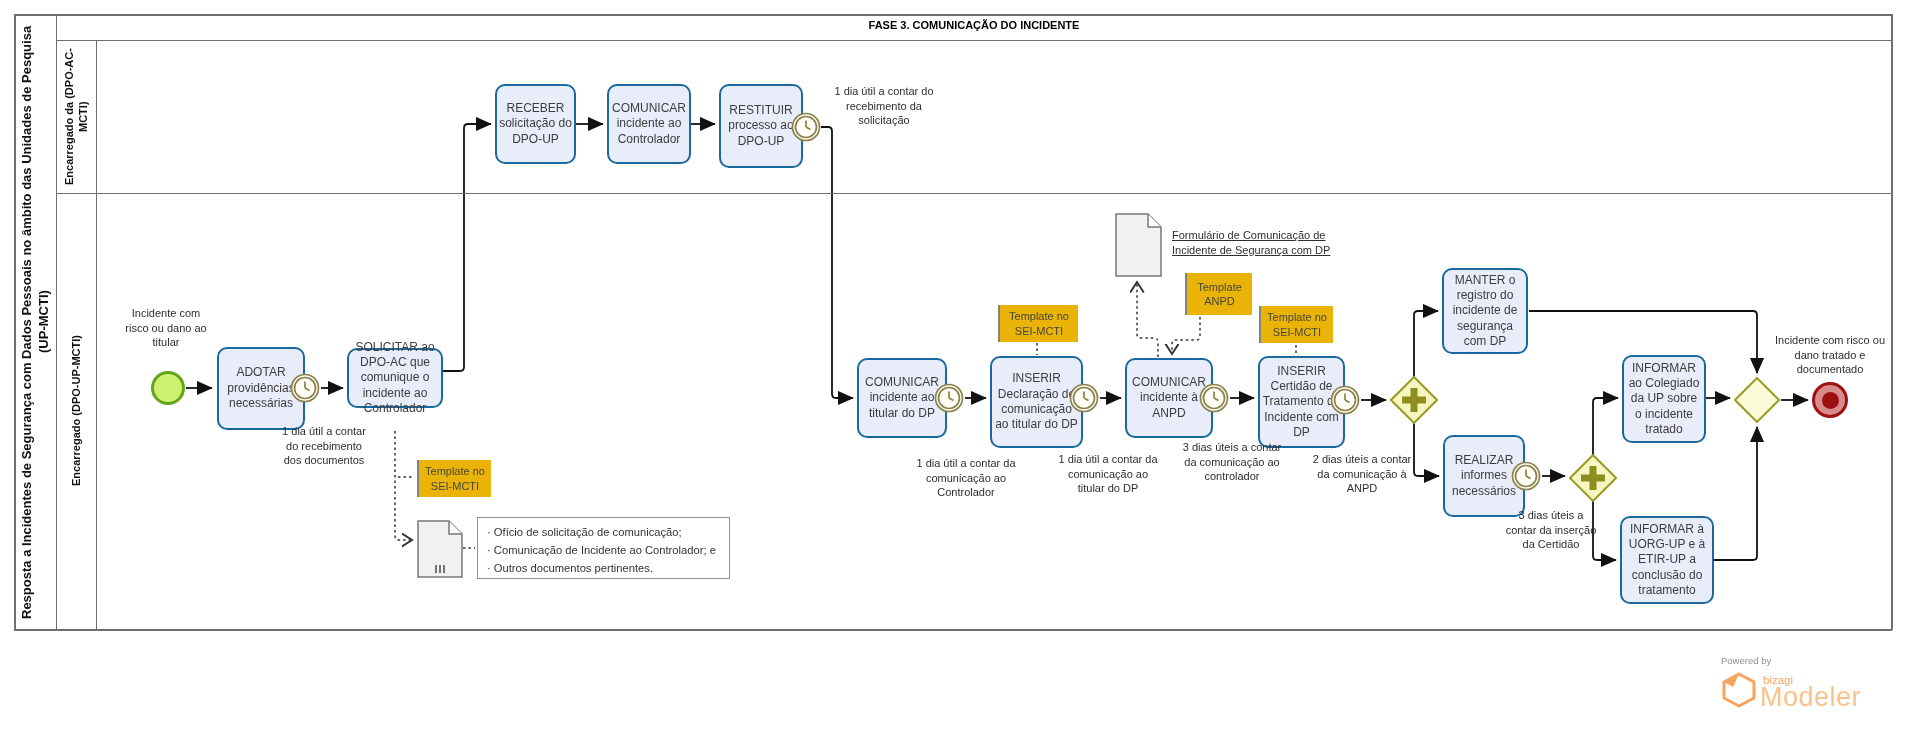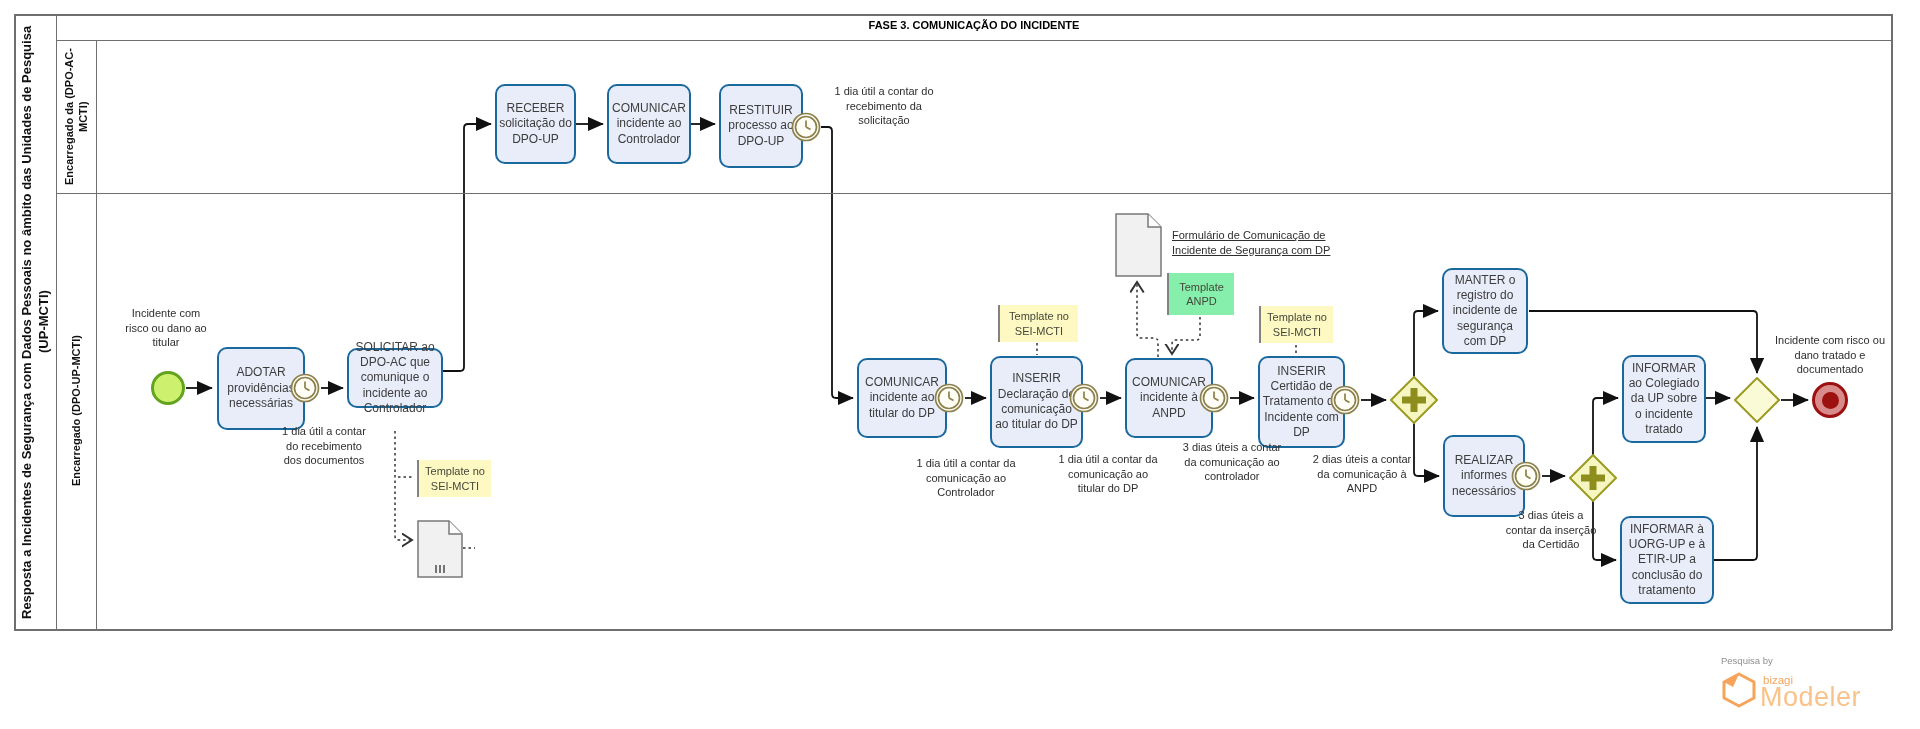--- a/index.html
+++ b/index.html
@@ -9,24 +9,24 @@
   .vlabel{writing-mode:vertical-rl;transform:rotate(180deg);text-align:center;
           font-weight:bold;color:#111;display:flex;align-items:center;justify-content:center;}
   .pool-name{position:absolute;left:15px;top:15px;width:41px;height:614px;font-size:13px;line-height:1.3;}
   .lane-label{position:absolute;left:58px;width:38px;font-size:11px;line-height:1.25;}
   .phase-title{position:absolute;left:56px;top:19px;width:1836px;text-align:center;
                font-weight:bold;font-size:11px;color:#000;}
   .task{position:absolute;background:#e9edfa;border:2.5px solid #19699f;border-radius:10px;
         display:flex;align-items:center;justify-content:center;text-align:center;
         font-size:12px;color:#3d3d3d;line-height:1.28;padding:2px;box-sizing:border-box;}
   .lbl{position:absolute;font-size:11px;color:#2e2e2e;text-align:center;line-height:1.32;}
-  .ann{position:absolute;background:#fef9c3;border-left:2px solid #828282;font-size:11px;color:#44483a;
+  .ann{position:absolute;background:#eab308;border-left:2px solid #828282;font-size:11px;color:#44483a;
        display:flex;align-items:center;justify-content:center;text-align:center;line-height:1.3;
        padding:2px 4px;box-sizing:border-box;}
-  .ann.anpd{background:#86efac;}
+  .ann.anpd{background:#eab308;margin-left:18px;}
   .note{position:absolute;background:#fff;border:1.5px solid #909090;font-size:11.2px;color:#333;
         padding:5px 9px;line-height:1.62;box-sizing:border-box;}
   .shape{position:absolute;}
   .event-start{position:absolute;width:34px;height:34px;border-radius:50%;
                background:#cdf06f;border:3px solid #62a41e;box-sizing:border-box;}
   .event-end{position:absolute;width:36px;height:36px;border-radius:50%;background:#d98b8b;
              border:3.5px solid #9c1010;box-sizing:border-box;display:flex;align-items:center;justify-content:center;}
   .event-end .inner{width:17px;height:17px;border-radius:50%;background:#9c1010;}
   .timer{position:absolute;width:30px;height:30px;}
   .logo-powered{position:absolute;left:1721px;top:655px;font-size:9.5px;color:#8e8e8e;}
@@ -188,28 +188,33 @@
   <div class="ann" style="left:417px;top:460px;width:74px;height:37px;">Template no SEI-MCTI</div>
   <div class="ann" style="left:998px;top:305px;width:80px;height:37px;">Template no SEI-MCTI</div>
   <div class="ann anpd" style="left:1167px;top:273px;width:67px;height:42px;">Template ANPD</div>
   <div class="ann" style="left:1259px;top:306px;width:74px;height:37px;">Template no SEI-MCTI</div>
 
   <svg class="shape" style="left:417px;top:520px;" width="46" height="58">
     <path d="M1,1 H32 L45,14 V57 H1 Z" fill="#f1f1f1" stroke="#787878" stroke-width="1.5"></path>
     <path d="M32,1 V14 H45" fill="#fcfcfc" stroke="#787878" stroke-width="1.5"></path>
     <path d="M19,45 v8 M23,45 v8 M27,45 v8" stroke="#555" stroke-width="1.6"></path>
   </svg>
+  <div class="note" style="left:477px;top:517px;width:253px;height:62px;">
+    <div>· Ofício de solicitação de comunicação;</div>
+    <div>· Comunicação de Incidente ao Controlador; e</div>
+    <div>· Outros documentos pertinentes.</div>
+  </div>
 
   <svg class="shape" style="left:1115px;top:213px;" width="47" height="64">
     <path d="M1,1 H33 L46,14 V63 H1 Z" fill="#f1f1f1" stroke="#787878" stroke-width="1.5"></path>
     <path d="M33,1 V14 H46" fill="#fcfcfc" stroke="#787878" stroke-width="1.5"></path>
   </svg>
   <div class="lbl" style="left:1172px;top:228px;width:182px;text-align:left;text-decoration:underline;">Formulário de Comunicação de Incidente de Segurança com DP</div>
 
-  <div class="logo-powered">Pesquisa by</div>
+  <div class="logo-powered">Powered by</div>
   <svg class="shape" style="left:1721px;top:671px;" width="36" height="38">
     <path d="M18,3 L33,11 V27 L18,35 L3,27 V11 Z" fill="none" stroke="#f6a45c" stroke-width="3" stroke-linejoin="round"></path>
     <path d="M18,3 L3,11 L12,16 Z" fill="#f6a45c"></path>
   </svg>
   <div class="logo-bizagi">bizagi</div>
   <div class="logo-modeler">Modeler</div>
 
 </div>
 
 </body></html>

